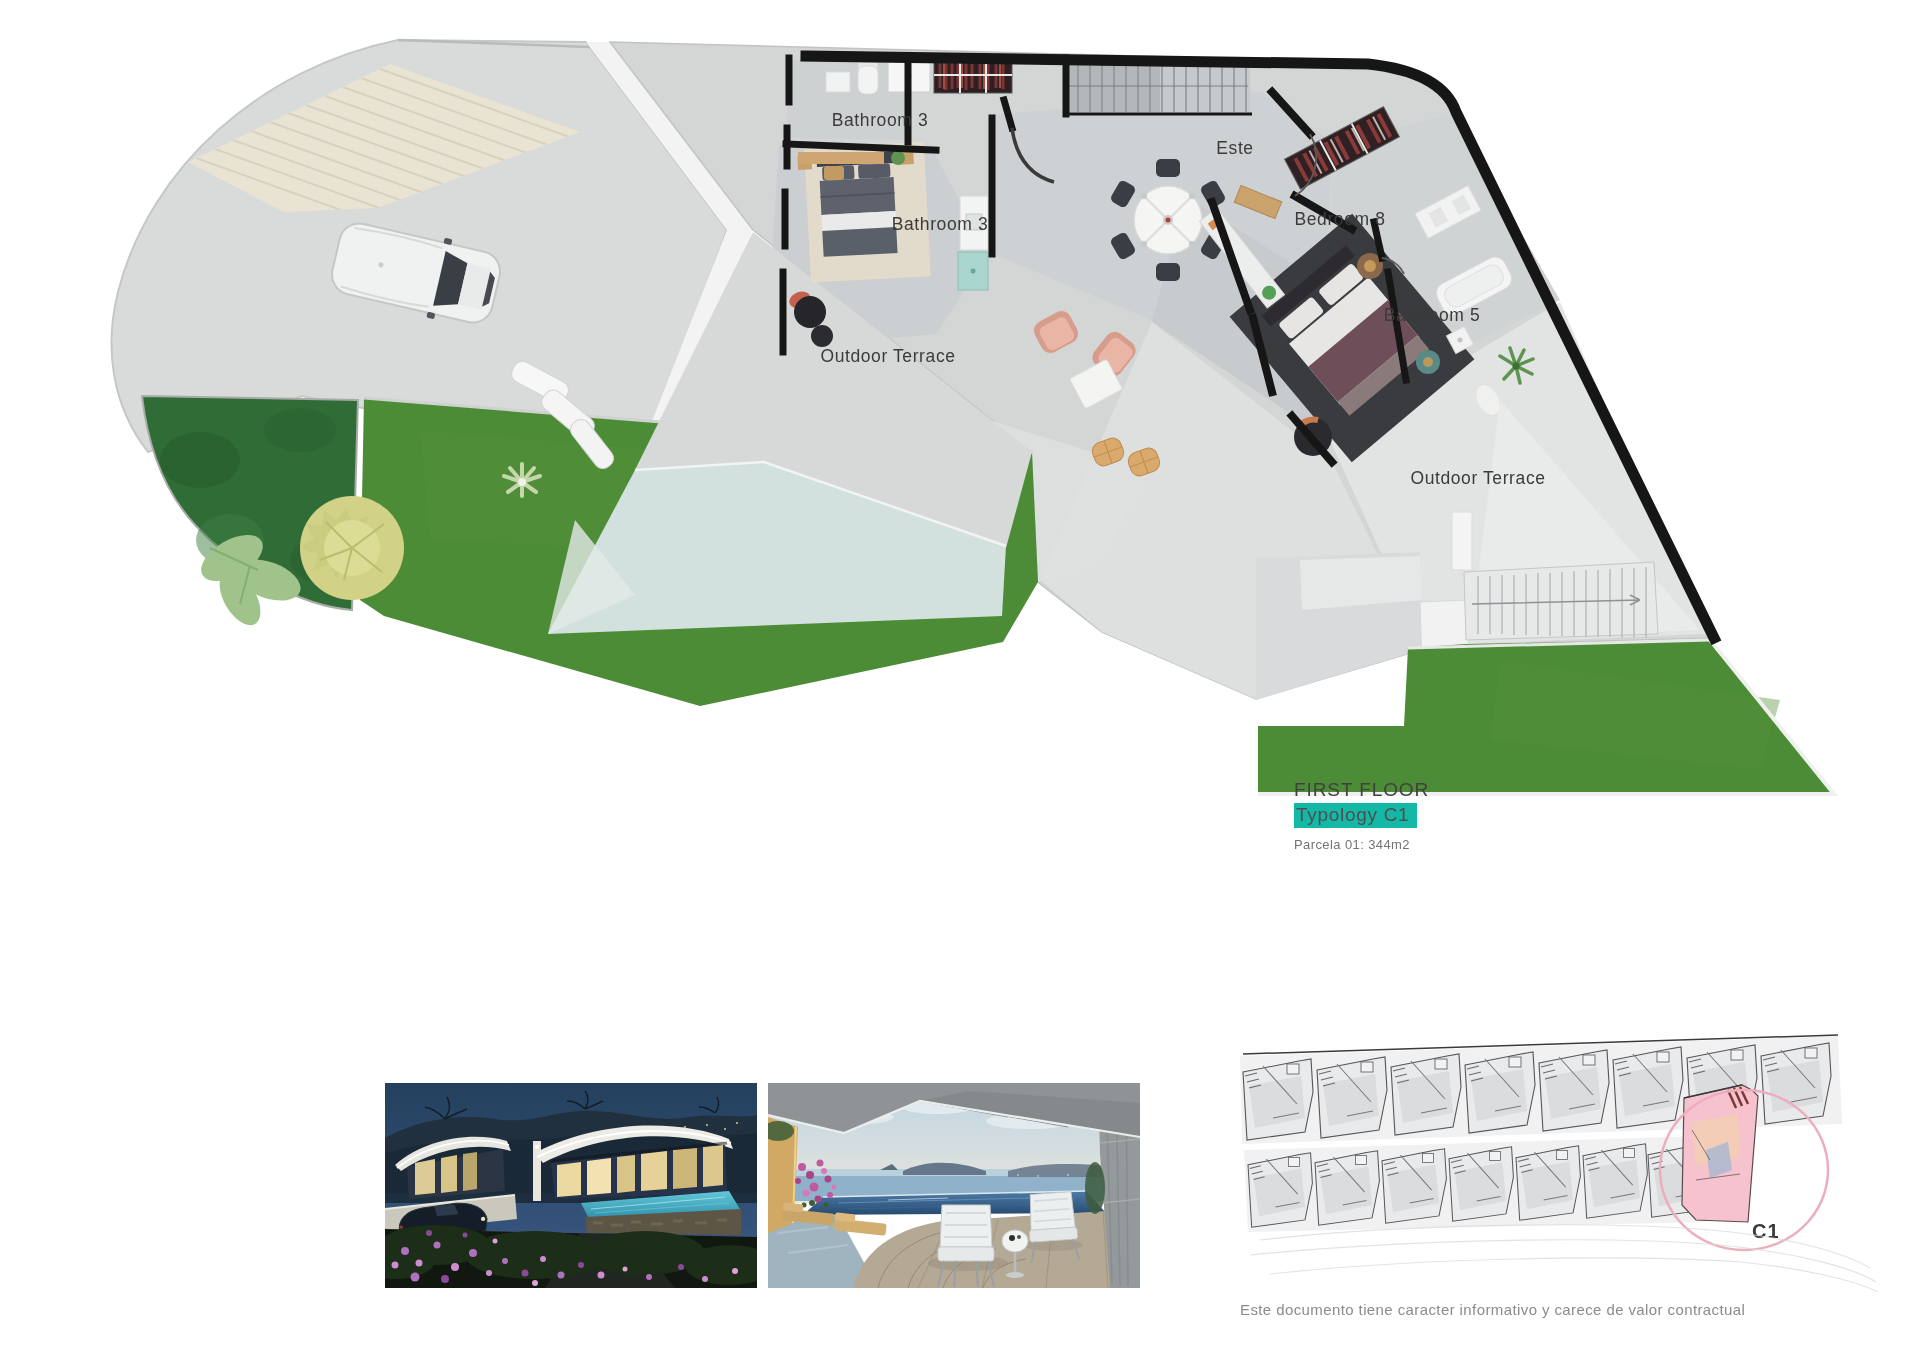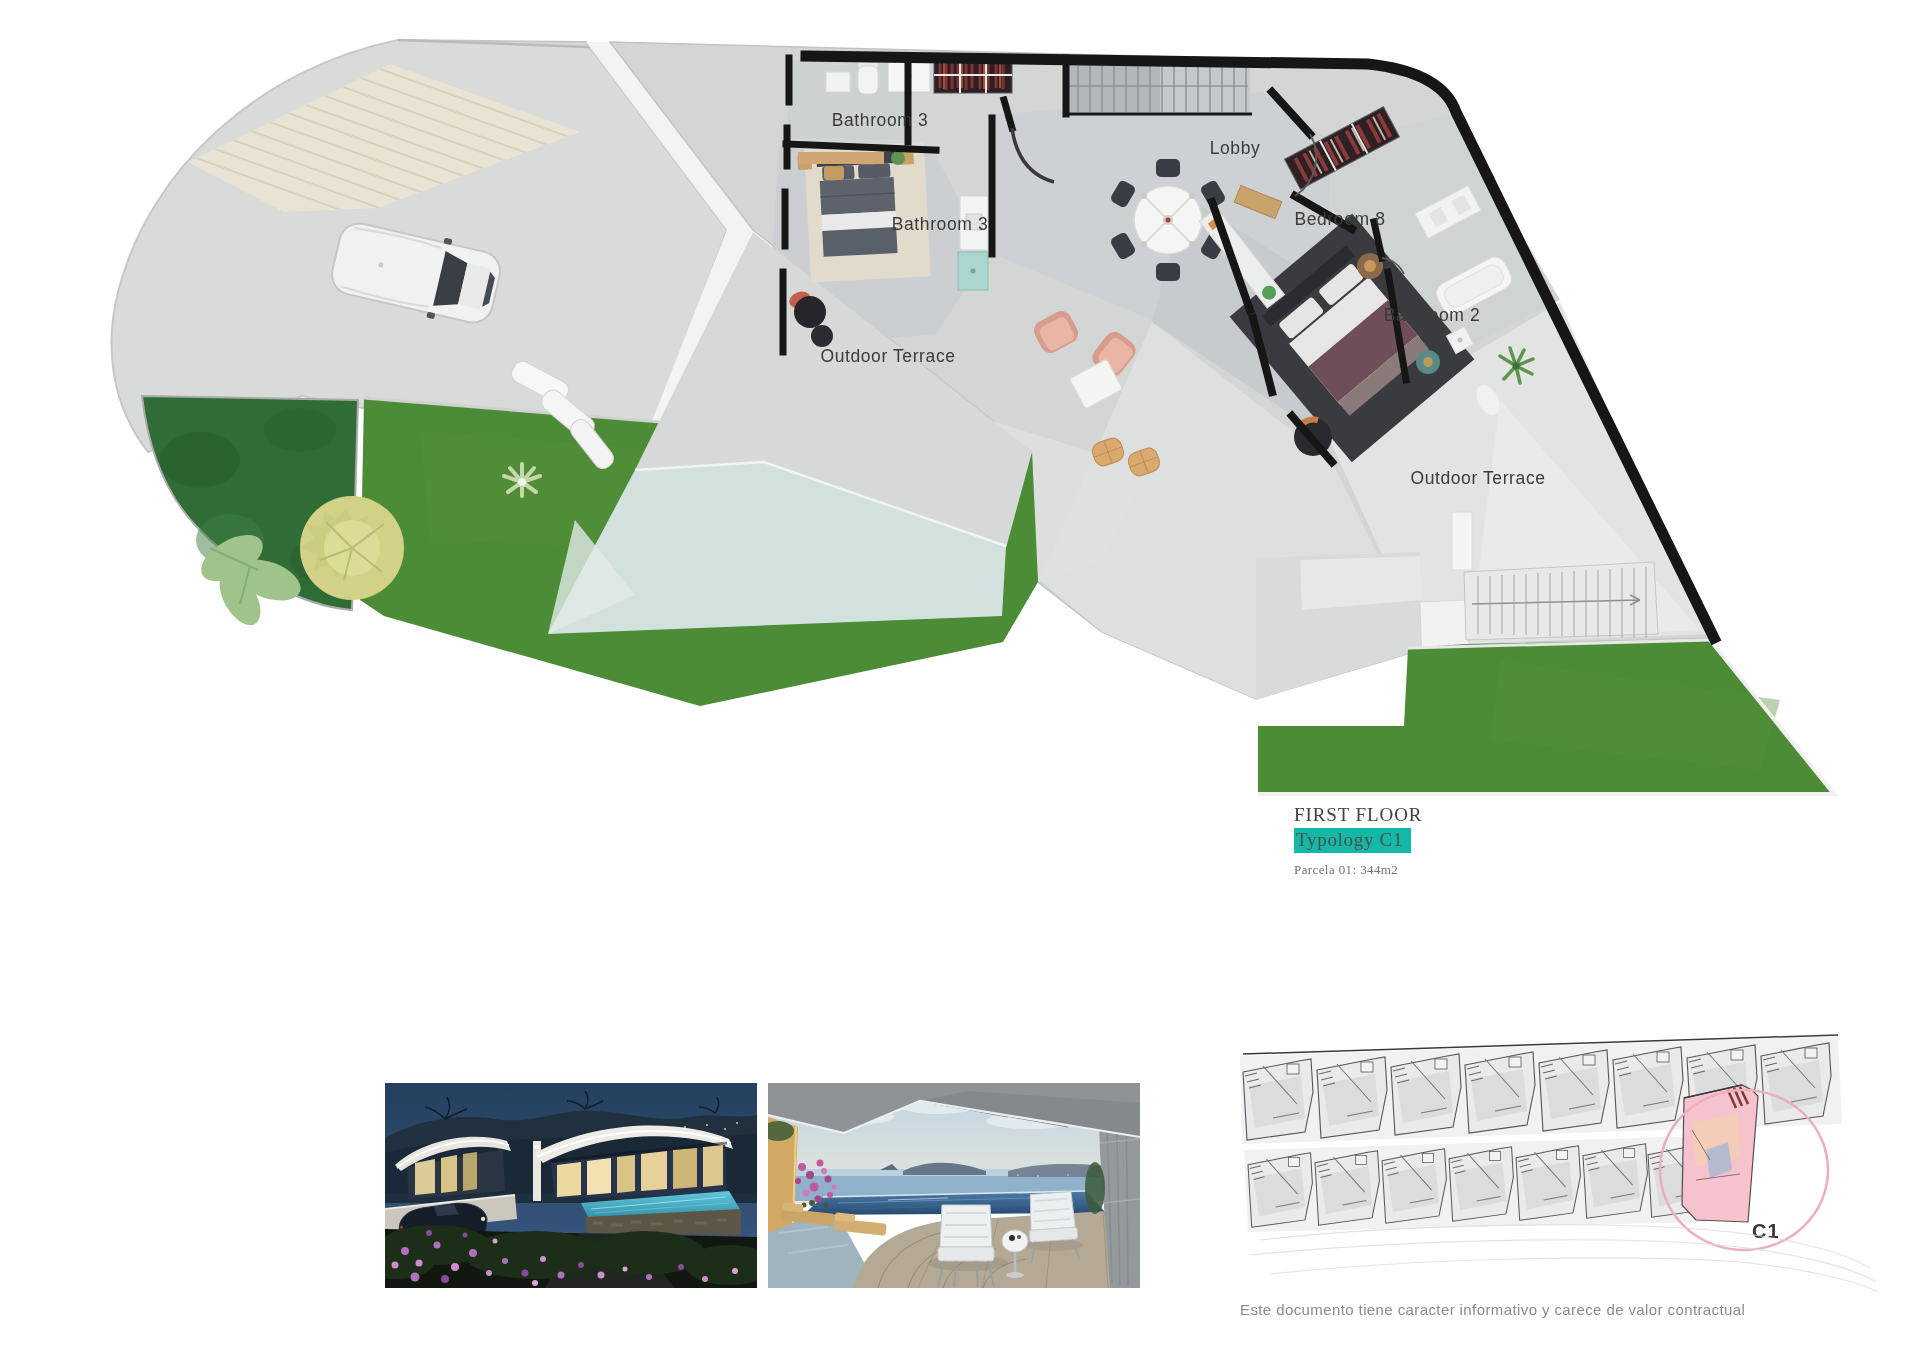--- a/index.html
+++ b/index.html
@@ -1,21 +1,21 @@
 <!DOCTYPE html>
 <html><head>
 <meta charset="utf-8">
 <style>
   html,body{margin:0;padding:0;background:#fff;}
   .page{position:relative;width:1920px;height:1357px;background:#ffffff;overflow:hidden;
         font-family:"Liberation Sans",sans-serif;}
   .plan-svg{position:absolute;left:0;top:0;}
   .plabel{position:absolute;transform:translate(-50%,-50%);font-size:17.5px;color:#3b3b3b;
           letter-spacing:.6px;white-space:nowrap;}
-  .title-block{position:absolute;left:1294px;top:804px;line-height:1.15;font-family:Liberation Serif, serif;}
+  .title-block{position:absolute;left:1294px;top:779px;line-height:1.15;}
   .tb-floor{font-size:19px;color:#414141;letter-spacing:.9px;}
   .tb-typology{display:inline-block;font-size:19px;color:#4f4f4f;background:#14b8a6;
                padding:1px 8px 2px 2px;margin-top:2px;letter-spacing:.7px;}
   .tb-parcel{font-size:13px;color:#737373;margin-top:10px;letter-spacing:.4px;}
   .photo{position:absolute;width:372px;height:205px;overflow:hidden;}
   .photo svg{display:block;width:100%;height:100%;}
   #photo1{left:385px;top:1083px;}
   #photo2{left:768px;top:1083px;}
   .siteplan{position:absolute;left:1240px;top:1030px;}
   .disclaimer{position:absolute;left:1240px;top:1301px;width:530px;text-align:left;
@@ -331,23 +331,23 @@
 
     <g stroke="#5a5a5a" stroke-width="1.8" fill="none">
       <path d="M1012,128 Q1018,172 1054,182" stroke="#3a3a3a" stroke-width="3.5"></path>
       <path d="M1310,134 A46,46 0 0 1 1295,196"></path>
       <path d="M1382,258 A28,28 0 0 1 1404,274"></path>
     </g>
   </svg>
 
   <div class="plabel" style="left:880px;top:120px">Bathroom 3</div>
   <div class="plabel" style="left:940px;top:224px">Bathroom 3</div>
-  <div class="plabel" style="left:1235px;top:148px">Lobby</div>
+  <div class="plabel" style="left:1235px;top:148px">Este</div>
   <div class="plabel" style="left:1340px;top:219px">Bedroom 8</div>
-  <div class="plabel" style="left:1432px;top:315px">Bathroom 2</div>
+  <div class="plabel" style="left:1432px;top:315px">Bathroom 5</div>
   <div class="plabel" style="left:888px;top:356px">Outdoor Terrace</div>
   <div class="plabel" style="left:1478px;top:478px">Outdoor Terrace</div>
 
   <div class="title-block">
     <div class="tb-floor">FIRST FLOOR</div>
     <div class="tb-typology">Typology C1</div>
     <div class="tb-parcel">Parcela 01: 344m2</div>
   </div>
 
   <div class="photo" id="photo1">

